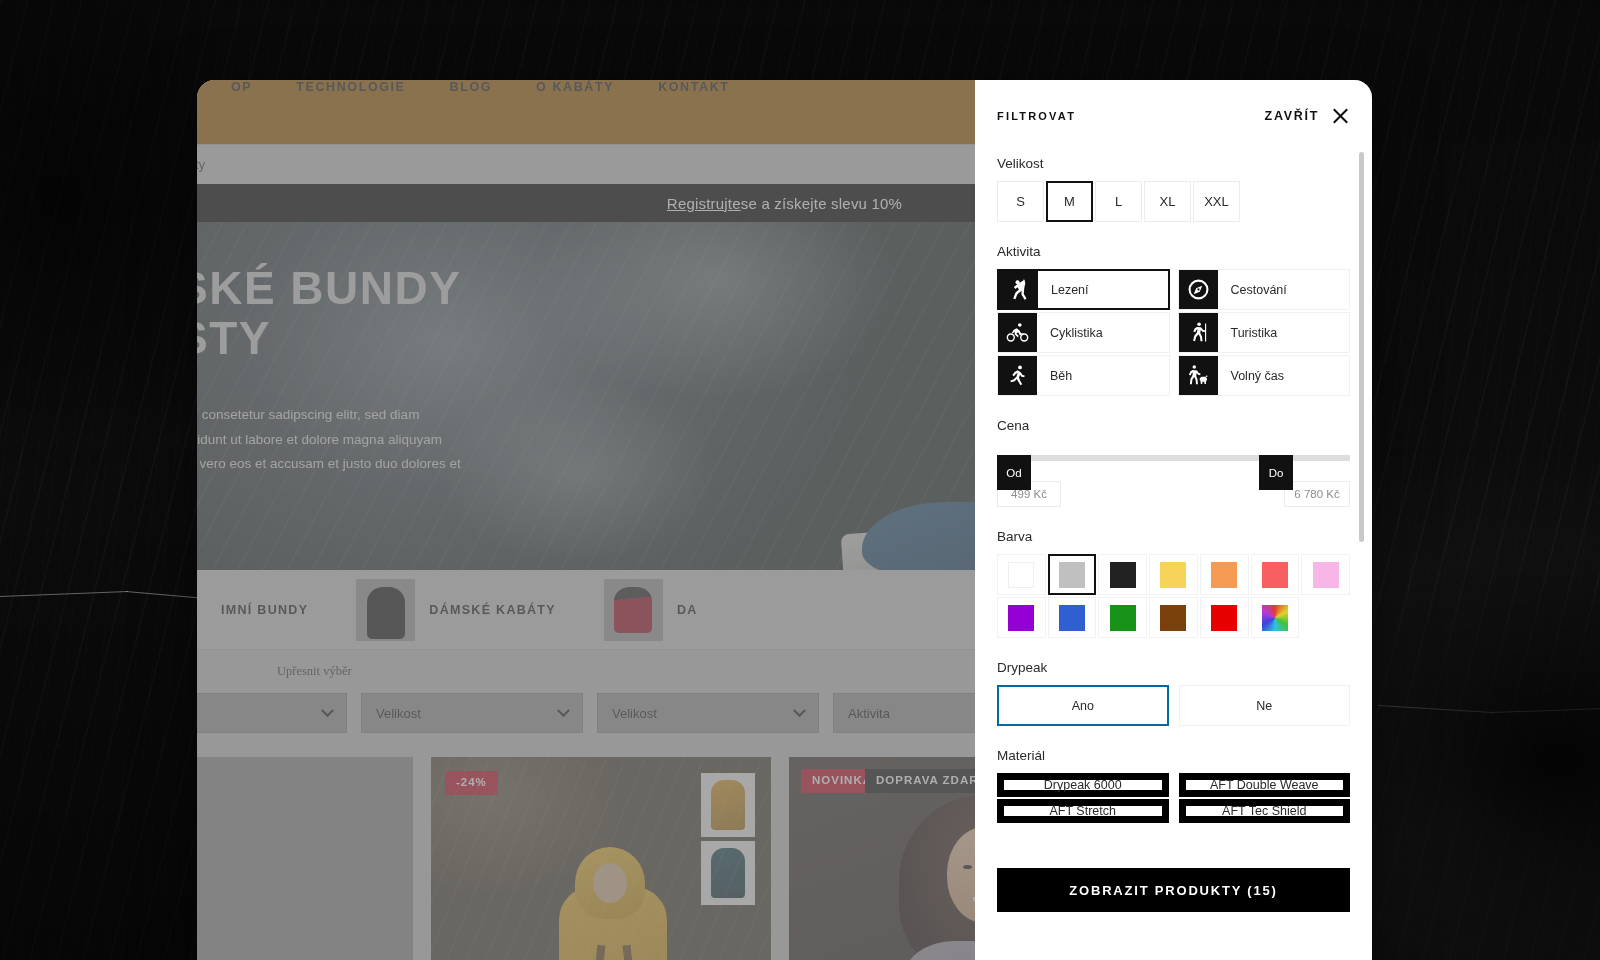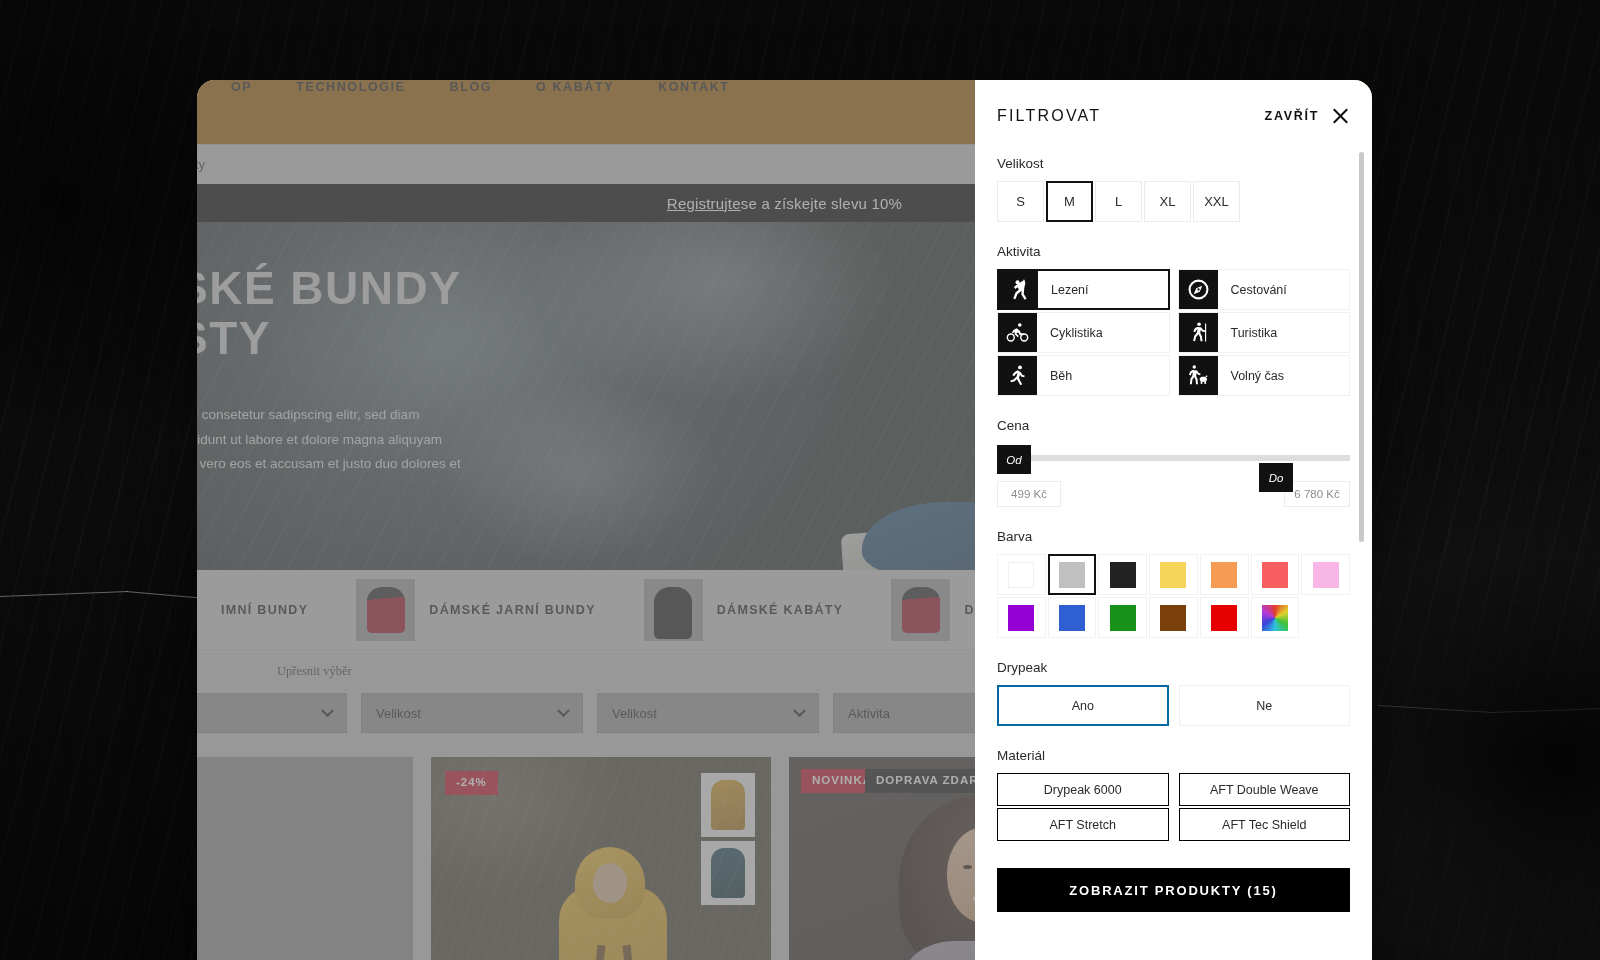--- a/index.html
+++ b/index.html
@@ -324,21 +324,21 @@
     background: #fff;
     border-top-right-radius: 18px;
     z-index: 60;
     overflow: hidden;
   }
   .panel-head {
     display: flex; align-items: center; justify-content: space-between;
     padding: 26px 22px 0 22px;
   }
   .panel-title {
-    font-size: 16px; font-weight: 400; letter-spacing: 2.2px; color: #111;
+    font-size: 11px; font-weight: 700; letter-spacing: 2.2px; color: #111;
   }
   .panel-close { display: flex; align-items: center; gap: 12px; cursor: pointer; }
   .panel-close .txt { font-size: 12.5px; font-weight: 700; letter-spacing: 1.7px; color: #111; }
   .xicon { width: 19px; height: 19px; position: relative; }
   .xicon::before, .xicon::after {
     content:""; position:absolute; left: 0; top: 8.5px;
     width: 19px; height: 2px; background: #111;
   }
   .xicon::before { transform: rotate(45deg); }
   .xicon::after  { transform: rotate(-45deg); }
@@ -373,26 +373,26 @@
   .act .ic svg { width: 23px; height: 23px; fill: #fff; }
   .act .lb { display: flex; align-items: center; padding-left: 13px; font-size: 12.5px; color: #2a2a2a; }
 
   
   .slider-wrap { position: relative; height: 30px; margin-top: 4px; }
   .track {
     position: absolute; left: 0; right: 0; top: 12px; height: 6px; background: #ebebeb;
   }
   .track .fill { position: absolute; left: 0; right: 0; top: 0; height: 6px; background: #dddddd; }
   .knob {
-    position: absolute; top: 2px; width: 34px; height: 29px; background: #111;
+    position: absolute; top: 12px; width: 34px; height: 35px; background: #111;
     color: #fff; font-size: 11.5px;
-    display: flex; align-items: center; justify-content: center; cursor: ew-resize; font-style: italic;
+    display: flex; align-items: center; justify-content: center; cursor: ew-resize;
   }
   .knob.lo { left: 0; }
-  .knob.hi { left: 262px; margin-top: 18px; }
+  .knob.hi { left: 262px; }
   .price-fields { display: flex; justify-content: space-between; margin-top: 8px; }
   .pf {
     width: 64px; height: 26px; border: 1px solid #ececec;
     display: flex; align-items: center; justify-content: center;
     font-size: 11.5px; color: #8d8d8d;
   }
   .pf.hi { width: 66px; }
 
   
   .colors { display: grid; grid-template-columns: repeat(7, 1fr); gap: 2px; }
@@ -412,21 +412,21 @@
   .ynbtn {
     height: 41px; border: 1px solid #f0f0f0; cursor: pointer;
     display: flex; align-items: center; justify-content: center;
     font-size: 12.5px; color: #2a2a2a;
   }
   .ynbtn.on { border: 2px solid #0369a1; }
 
   
   .mats { display: grid; grid-template-columns: 1fr 1fr; gap: 2px 10px; }
   .mat {
-    height: 33px; border: 1px solid #000000; cursor: pointer;
+    height: 24px; border: 7px solid #000000; cursor: pointer;
     display: flex; align-items: center; justify-content: center;
     font-size: 12.5px; color: #2a2a2a;
   }
 
   
   .pscroll {
     position: absolute; right: 8px; top: 72px; width: 5px; bottom: 96px;
     background: transparent;
   }
   .pscroll .thumb {
@@ -495,26 +495,20 @@
           <div>et, consetetur sadipscing elitr, sed diam</div>
           <div>nvidunt ut labore et dolore magna aliquyam</div>
           <div>At vero eos et accusam et justo duo dolores et</div>
         </div>
       </div>
     </div>
 
     <div class="catstrip">
       <div class="cat">
         <span class="cat-label">IMNÍ BUNDY</span>
-      </div>
-      <div class="cat">
-        <span class="cat-thumb red">
-            <i></i>
-          </span>
-        <span class="cat-label">DÁMSKÉ JARNÍ BUNDY</span>
       </div>
       <div class="cat">
         <span class="cat-thumb black">
             <i></i>
           </span>
         <span class="cat-label">DÁMSKÉ KABÁTY</span>
       </div>
       <div class="cat">
         <span class="cat-thumb red">
             <i></i>

